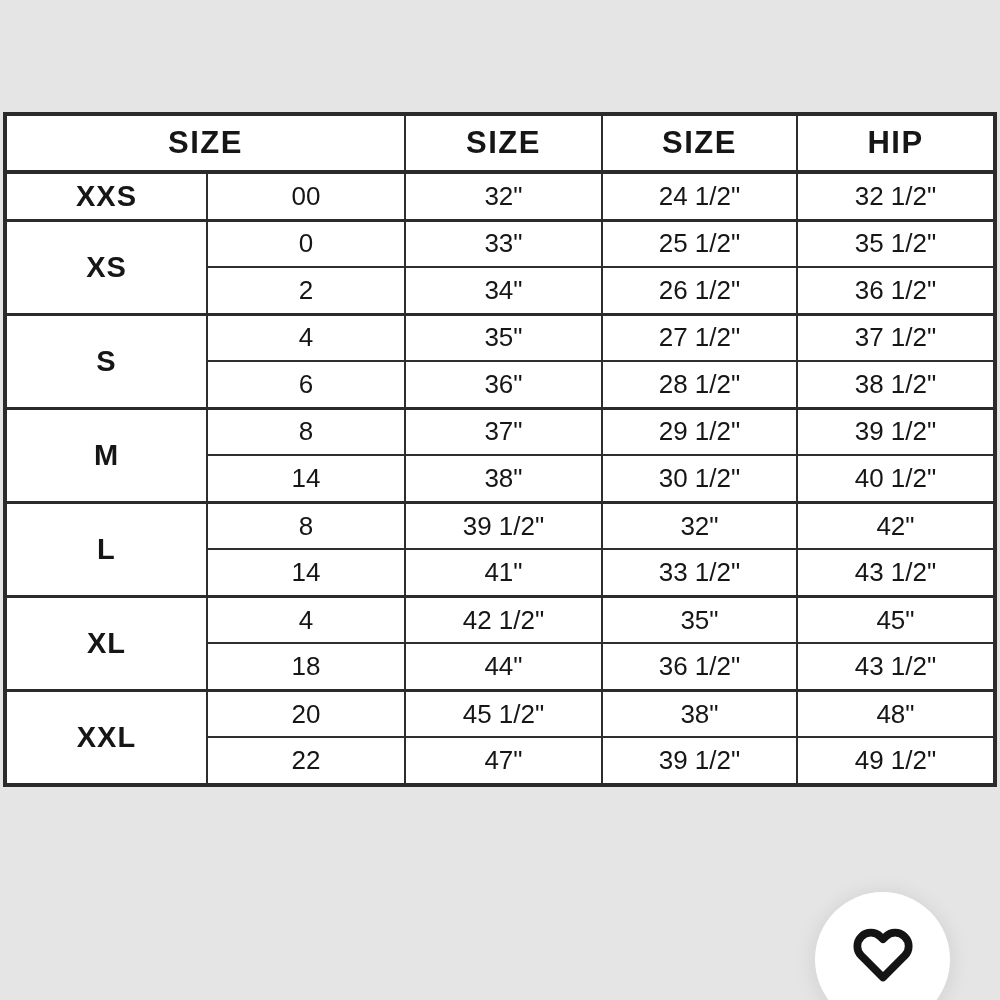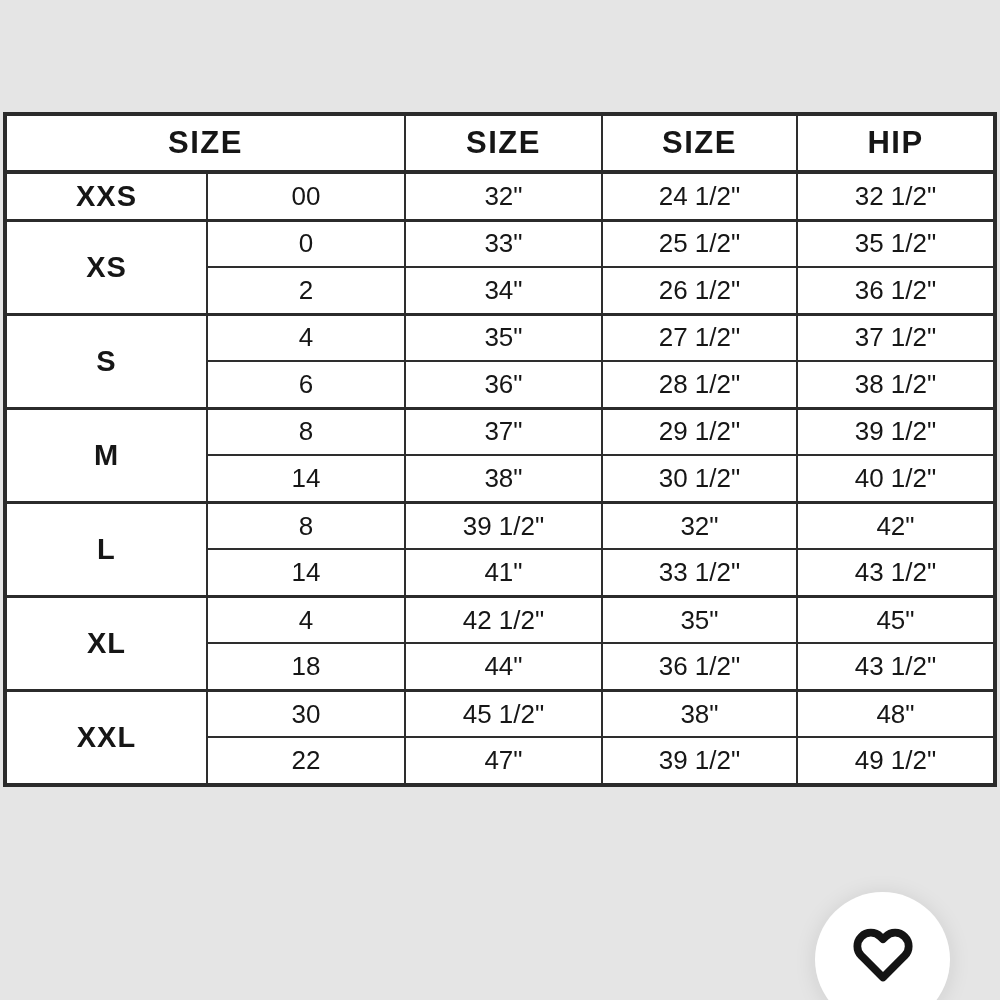--- a/index.html
+++ b/index.html
@@ -170,21 +170,21 @@
           <td>45"</td>
         </tr>
         <tr>
           <td>18</td>
           <td>44"</td>
           <td>36 1/2"</td>
           <td>43 1/2"</td>
         </tr>
         <tr class="group-start">
           <td rowspan="2" class="size-label">XXL</td>
-          <td>30</td>
+          <td>20</td>
           <td>45 1/2"</td>
           <td>38"</td>
           <td>48"</td>
         </tr>
         <tr>
           <td>22</td>
           <td>47"</td>
           <td>39 1/2"</td>
           <td>49 1/2"</td>
         </tr>

